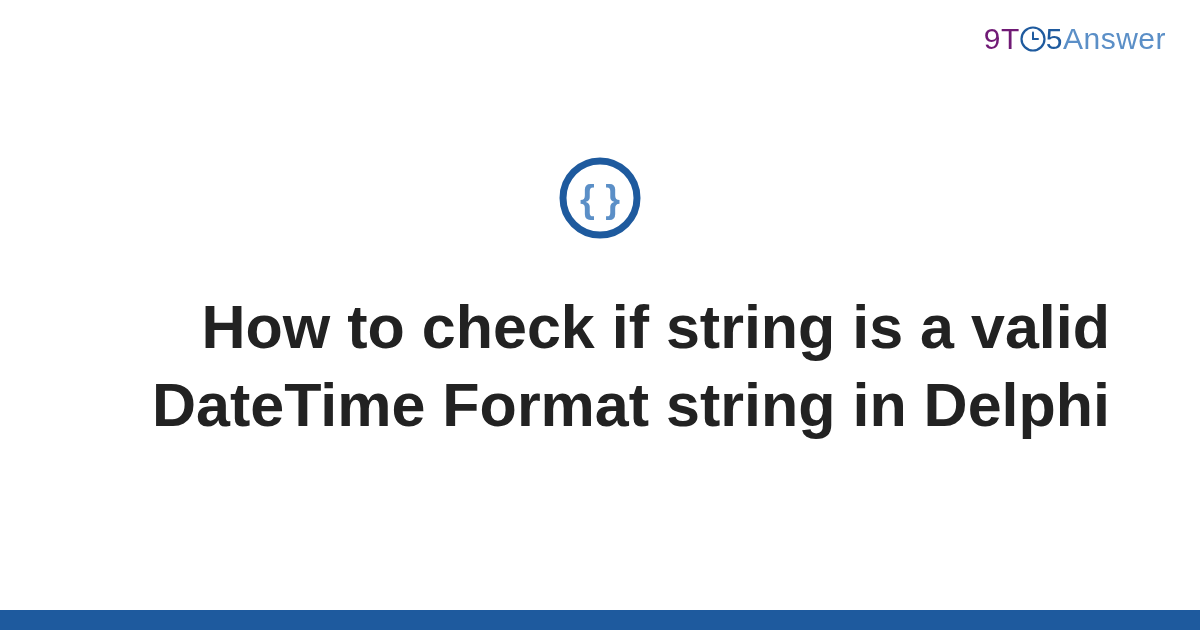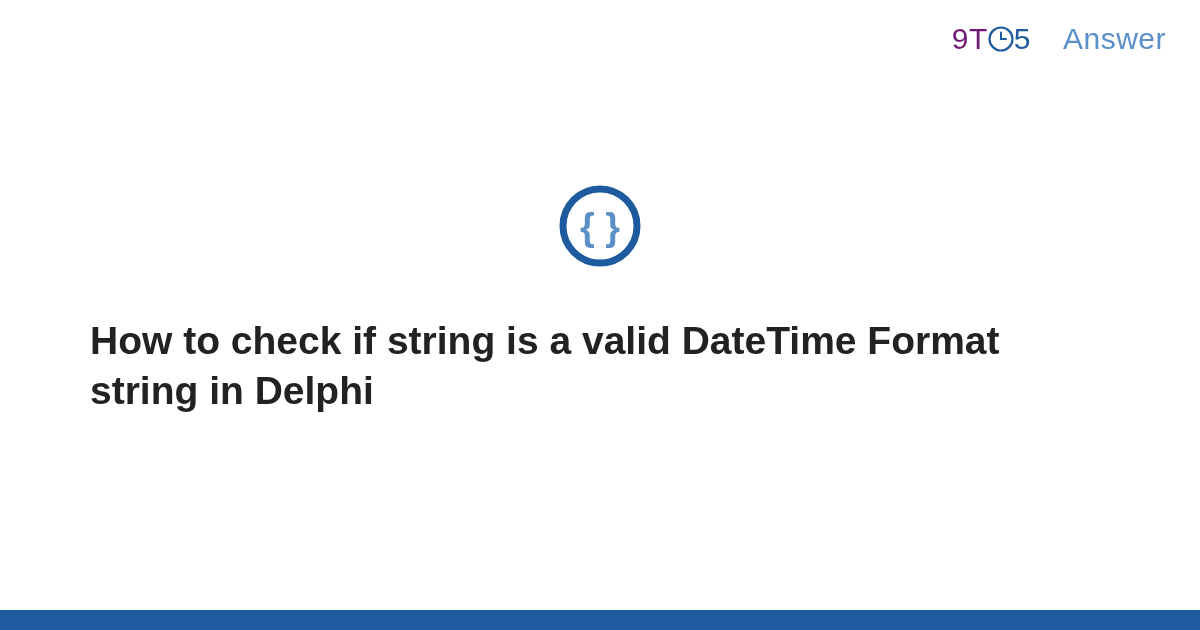--- a/index.html
+++ b/index.html
@@ -35,21 +35,20 @@
       position: relative;
       top: -2px;
     }
     .logo-5 {
       color: #1e5a9e;
       font-weight: 500;
     }
     .logo-answer {
       color: #5b8fc7;
       font-weight: 400;
-      margin-left: 32px;
     }
     .content {
       position: absolute;
       top: 0;
       left: 0;
       right: 0;
       bottom: 0;
       display: flex;
       flex-direction: column;
       align-items: center;
@@ -59,24 +58,24 @@
     .icon-wrap {
       margin-bottom: 48px;
       margin-top: -30px;
     }
     .braces-icon {
       width: 84px;
       height: 84px;
       display: block;
     }
     .title {
-      font-size: 39px;
+      font-size: 61px;
       font-weight: 700;
       color: #222222;
-      text-align: left;
+      text-align: right;
       line-height: 1.28;
       max-width: 1020px;
     }
     .footer-bar {
       position: absolute;
       left: 0;
       right: 0;
       bottom: 0;
       height: 20px;
       background: #1e5a9e;

